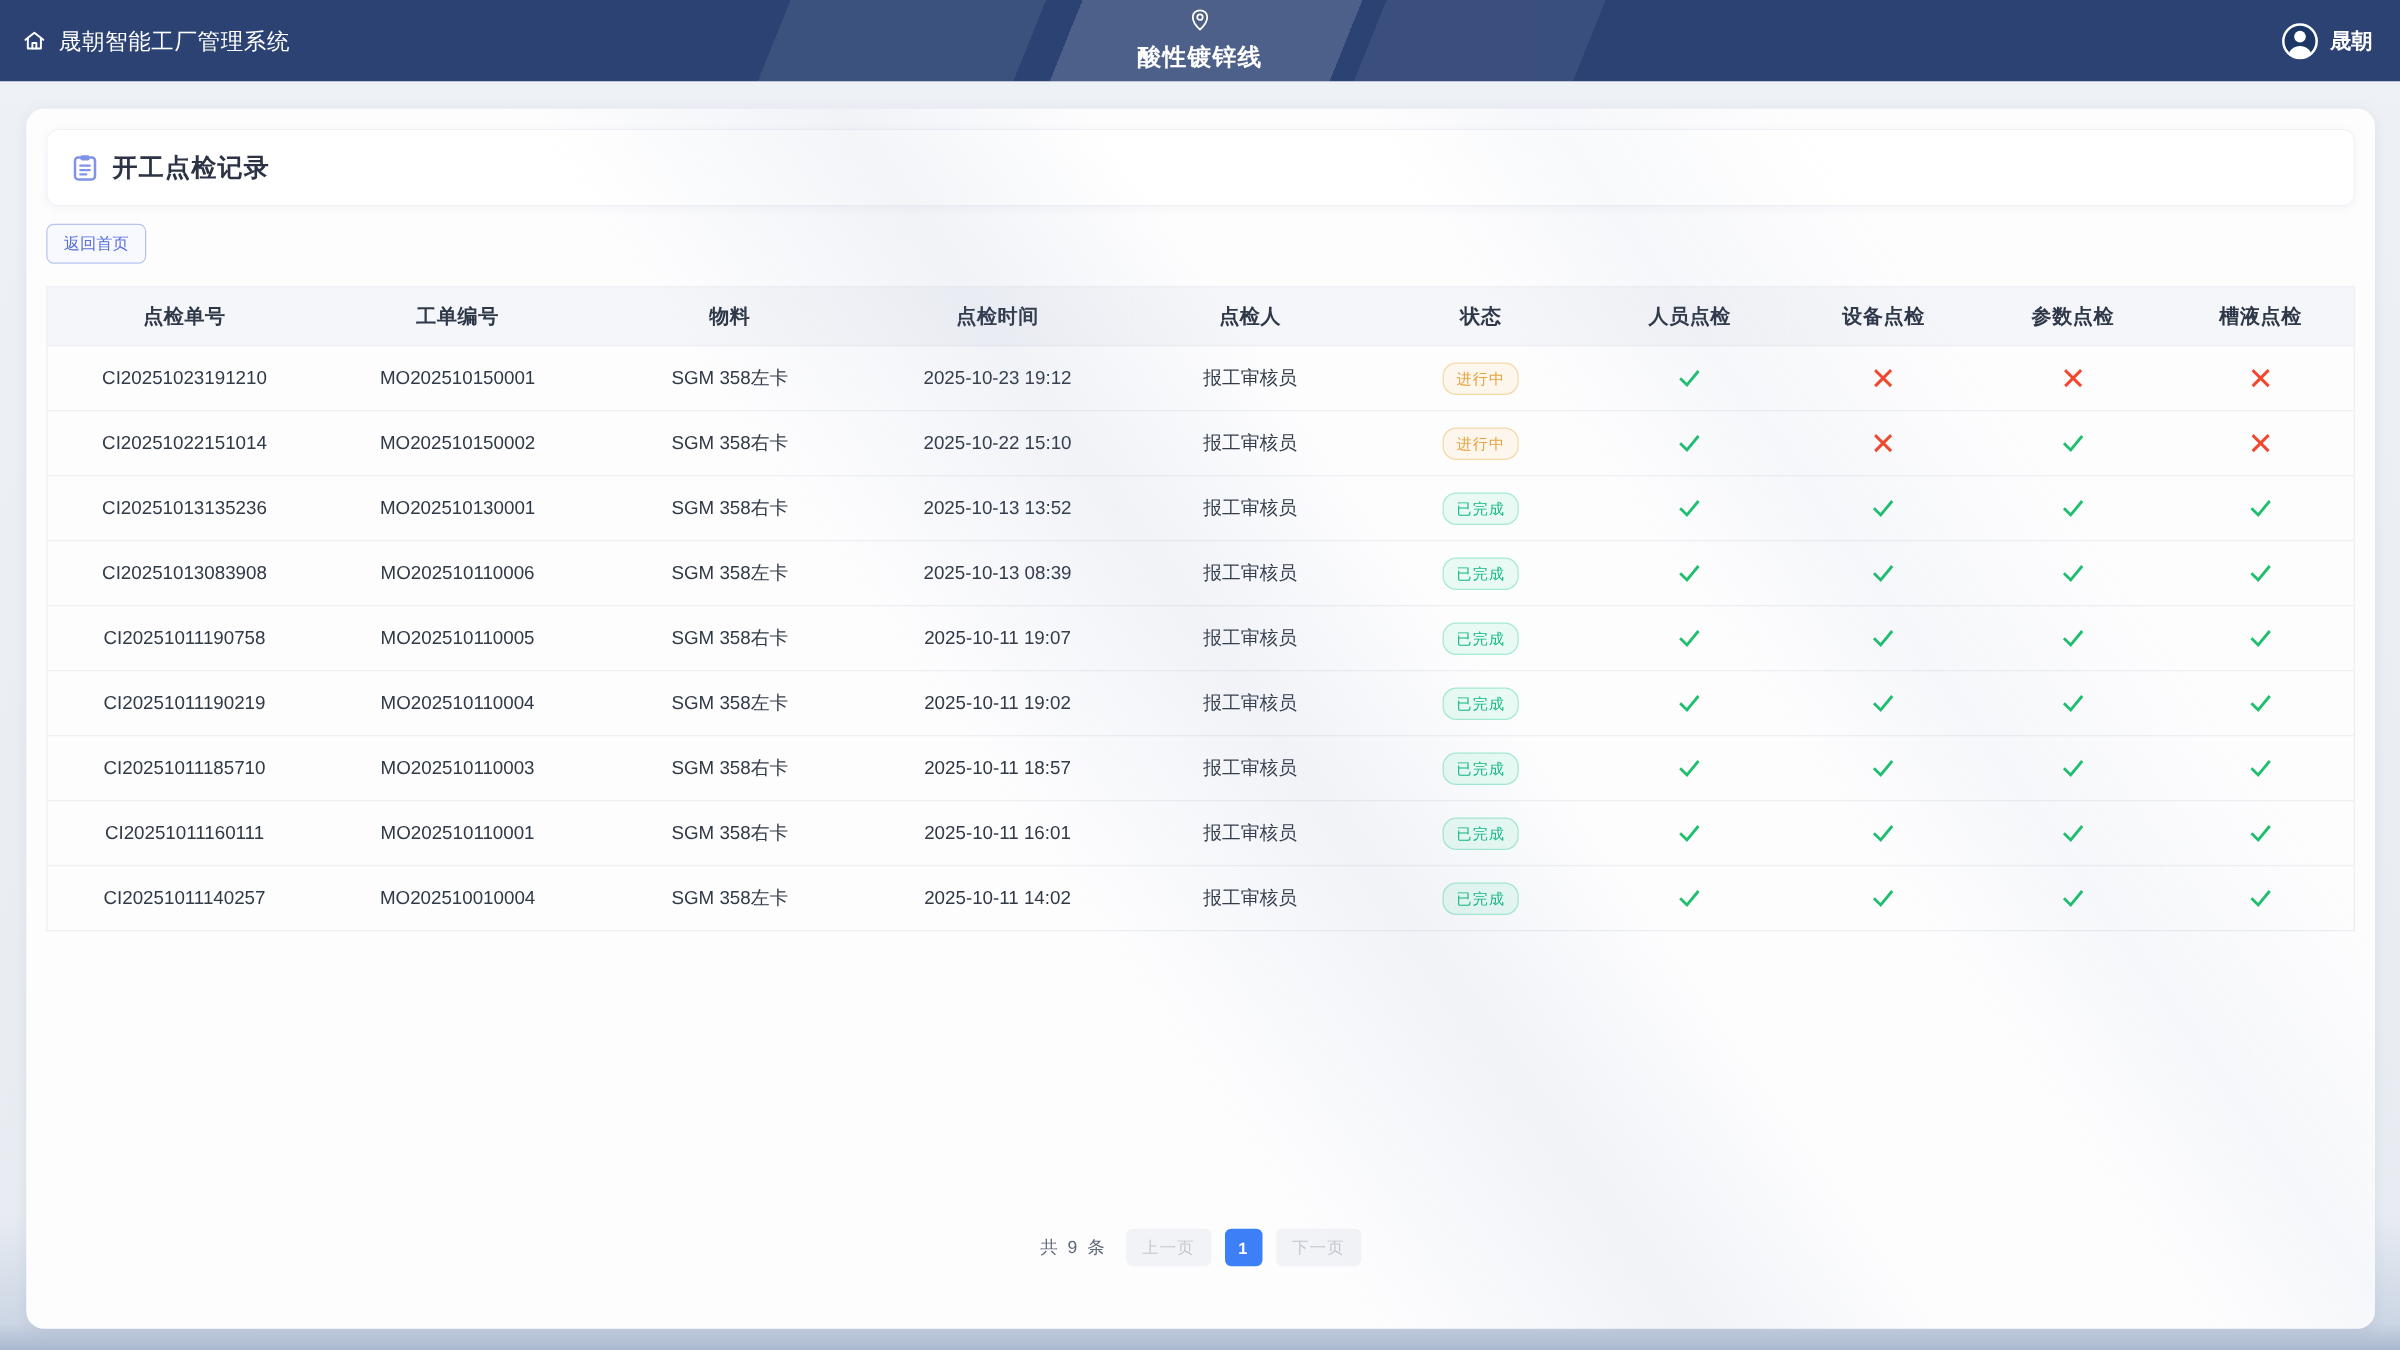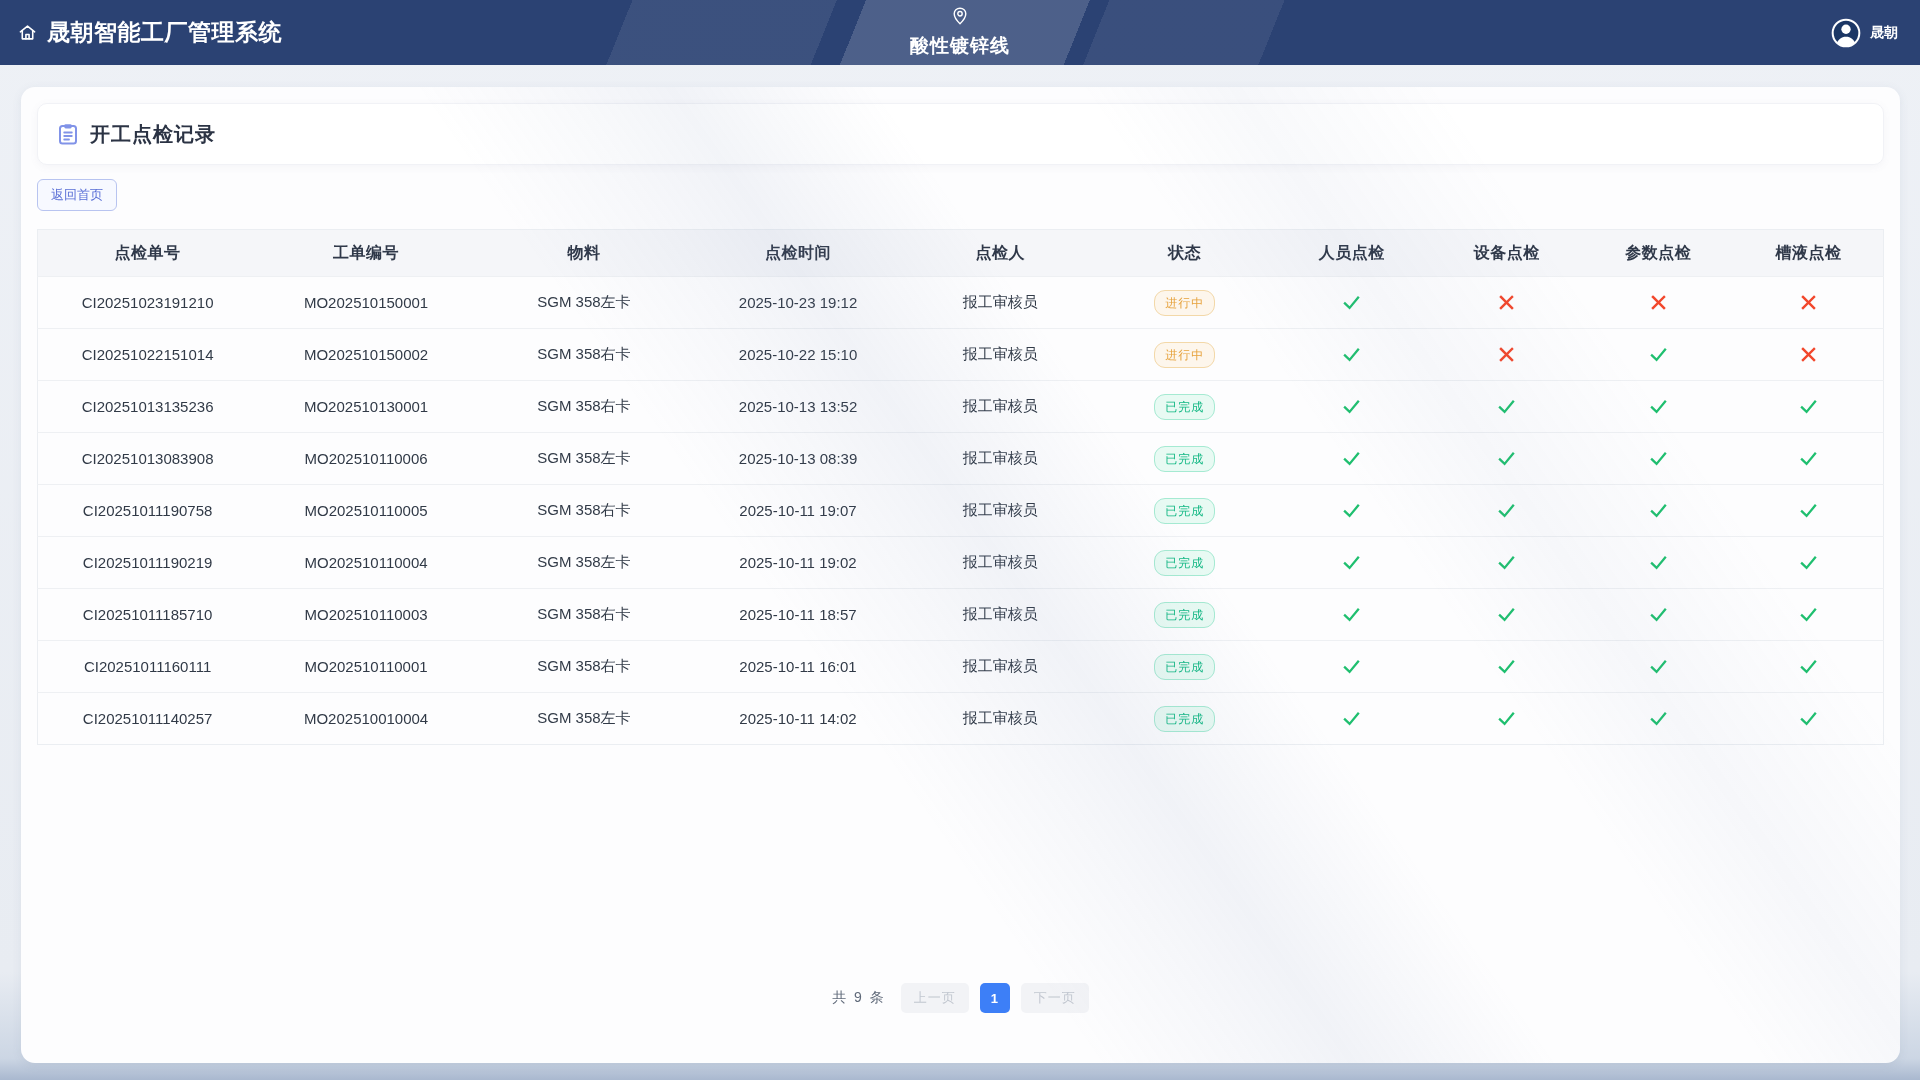--- a/index.html
+++ b/index.html
@@ -17,31 +17,31 @@
       linear-gradient(112deg, transparent 32.5%, rgba(255,255,255,0.08) 32.5%, rgba(255,255,255,0.08) 43%, transparent 43%),
       linear-gradient(112deg, transparent 44.5%, rgba(255,255,255,0.16) 44.5%, rgba(255,255,255,0.16) 56%, transparent 56%),
       linear-gradient(112deg, transparent 57%, rgba(255,255,255,0.07) 57%, rgba(255,255,255,0.07) 66%, transparent 66%);
     background-color: #2b4273;
     display: flex;
     align-items: center;
     color: #ffffff;
     overflow: hidden;
   }
   .nav-left { display: flex; align-items: center; gap: 10px; padding-left: 18px; }
-  .nav-title { font-size: 23px; font-weight: bold; letter-spacing: 0.5px; }
+  .nav-title { font-size: 18px; font-weight: normal; letter-spacing: 0.5px; }
   .nav-center {
     position: absolute; left: 50%; top: 50%;
     transform: translate(-50%, -50%);
     display: flex; align-items: center; gap: 8px; flex-direction: column;
   }
   .nav-line-name { font-size: 19px; font-weight: bold; letter-spacing: 1px; }
   .nav-right {
     margin-left: auto; display: flex; align-items: center; gap: 9px; padding-right: 22px;
   }
-  .nav-user { font-size: 14px; font-weight: bold; }
+  .nav-user { font-size: 17px; font-weight: bold; }
   .icon { display: inline-flex; align-items: center; justify-content: center; }
 
   
   .card {
     position: relative;
     margin: 22px 20px 17px 21px;
     height: 976px;
     background: #fdfdfe;
     border-radius: 14px;
     box-shadow: 0 2px 10px rgba(90,105,140,0.10);

